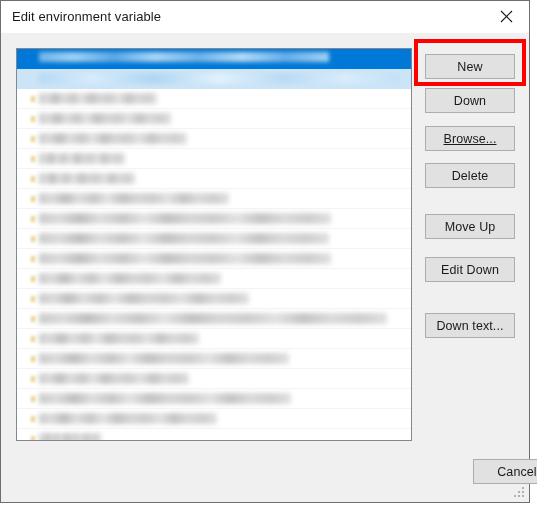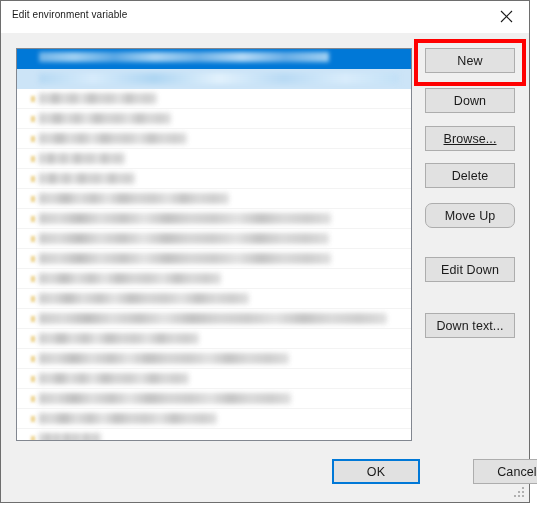--- a/index.html
+++ b/index.html
@@ -34,21 +34,21 @@
     top: 0;
     right: 0;
     height: 31px;
     background: #ffffff;
     border-bottom: 1px solid #ffffff;
   }
   #title-text {
     position: absolute;
     left: 11px;
     top: 8px;
-    font-size: 10px;
+    font-size: 13px;
     color: #1a1a1a;
     letter-spacing: 0.1px;
     white-space: nowrap;
   }
   #close-button {
     position: absolute;
     right: 0;
     top: 0;
     width: 45px;
     height: 30px;
@@ -295,32 +295,31 @@
         <span class="row-marker"></span>
         <span class="blur-bar" style="width: 178px;"></span>
       </div>
       <div class="list-row">
         <span class="row-marker"></span>
         <span class="blur-bar" style="width: 62px;"></span>
       </div>
     </div>
 
   <div id="side-buttons">
-      <button class="side-button" style="top: 47px;">New</button>
+      <button class="side-button" style="top: 53px;">New</button>
       <button class="side-button" style="top: 87px;">Down</button>
       <button class="side-button" style="top: 125px; text-decoration: underline;">Browse...</button>
       <button class="side-button" style="top: 162px; text-align: center;">Delete</button>
-      <button class="side-button" style="top: 202px; border-radius: 7px;">Move Up</button>
+      <button class="side-button" style="top: 213px;">Move Up</button>
       <button class="side-button" style="top: 256px;">Edit Down</button>
       <button class="side-button" style="top: 312px;">Down text...</button>
     </div>
 
   <div id="new-highlight"></div>
 
-  <button class="bottom-button" id="ok-button">OK</button>
   <button class="bottom-button" id="cancel-button">Cancel</button>
 
   <div id="resize-grip">
     <i style="left:9px;top:1px;"></i>
     <i style="left:5px;top:5px;"></i>
       <i style="left:9px;top:5px;"></i>
     <i style="left:1px;top:9px;"></i>
       <i style="left:5px;top:9px;"></i>
       <i style="left:9px;top:9px;"></i>
   </div>

